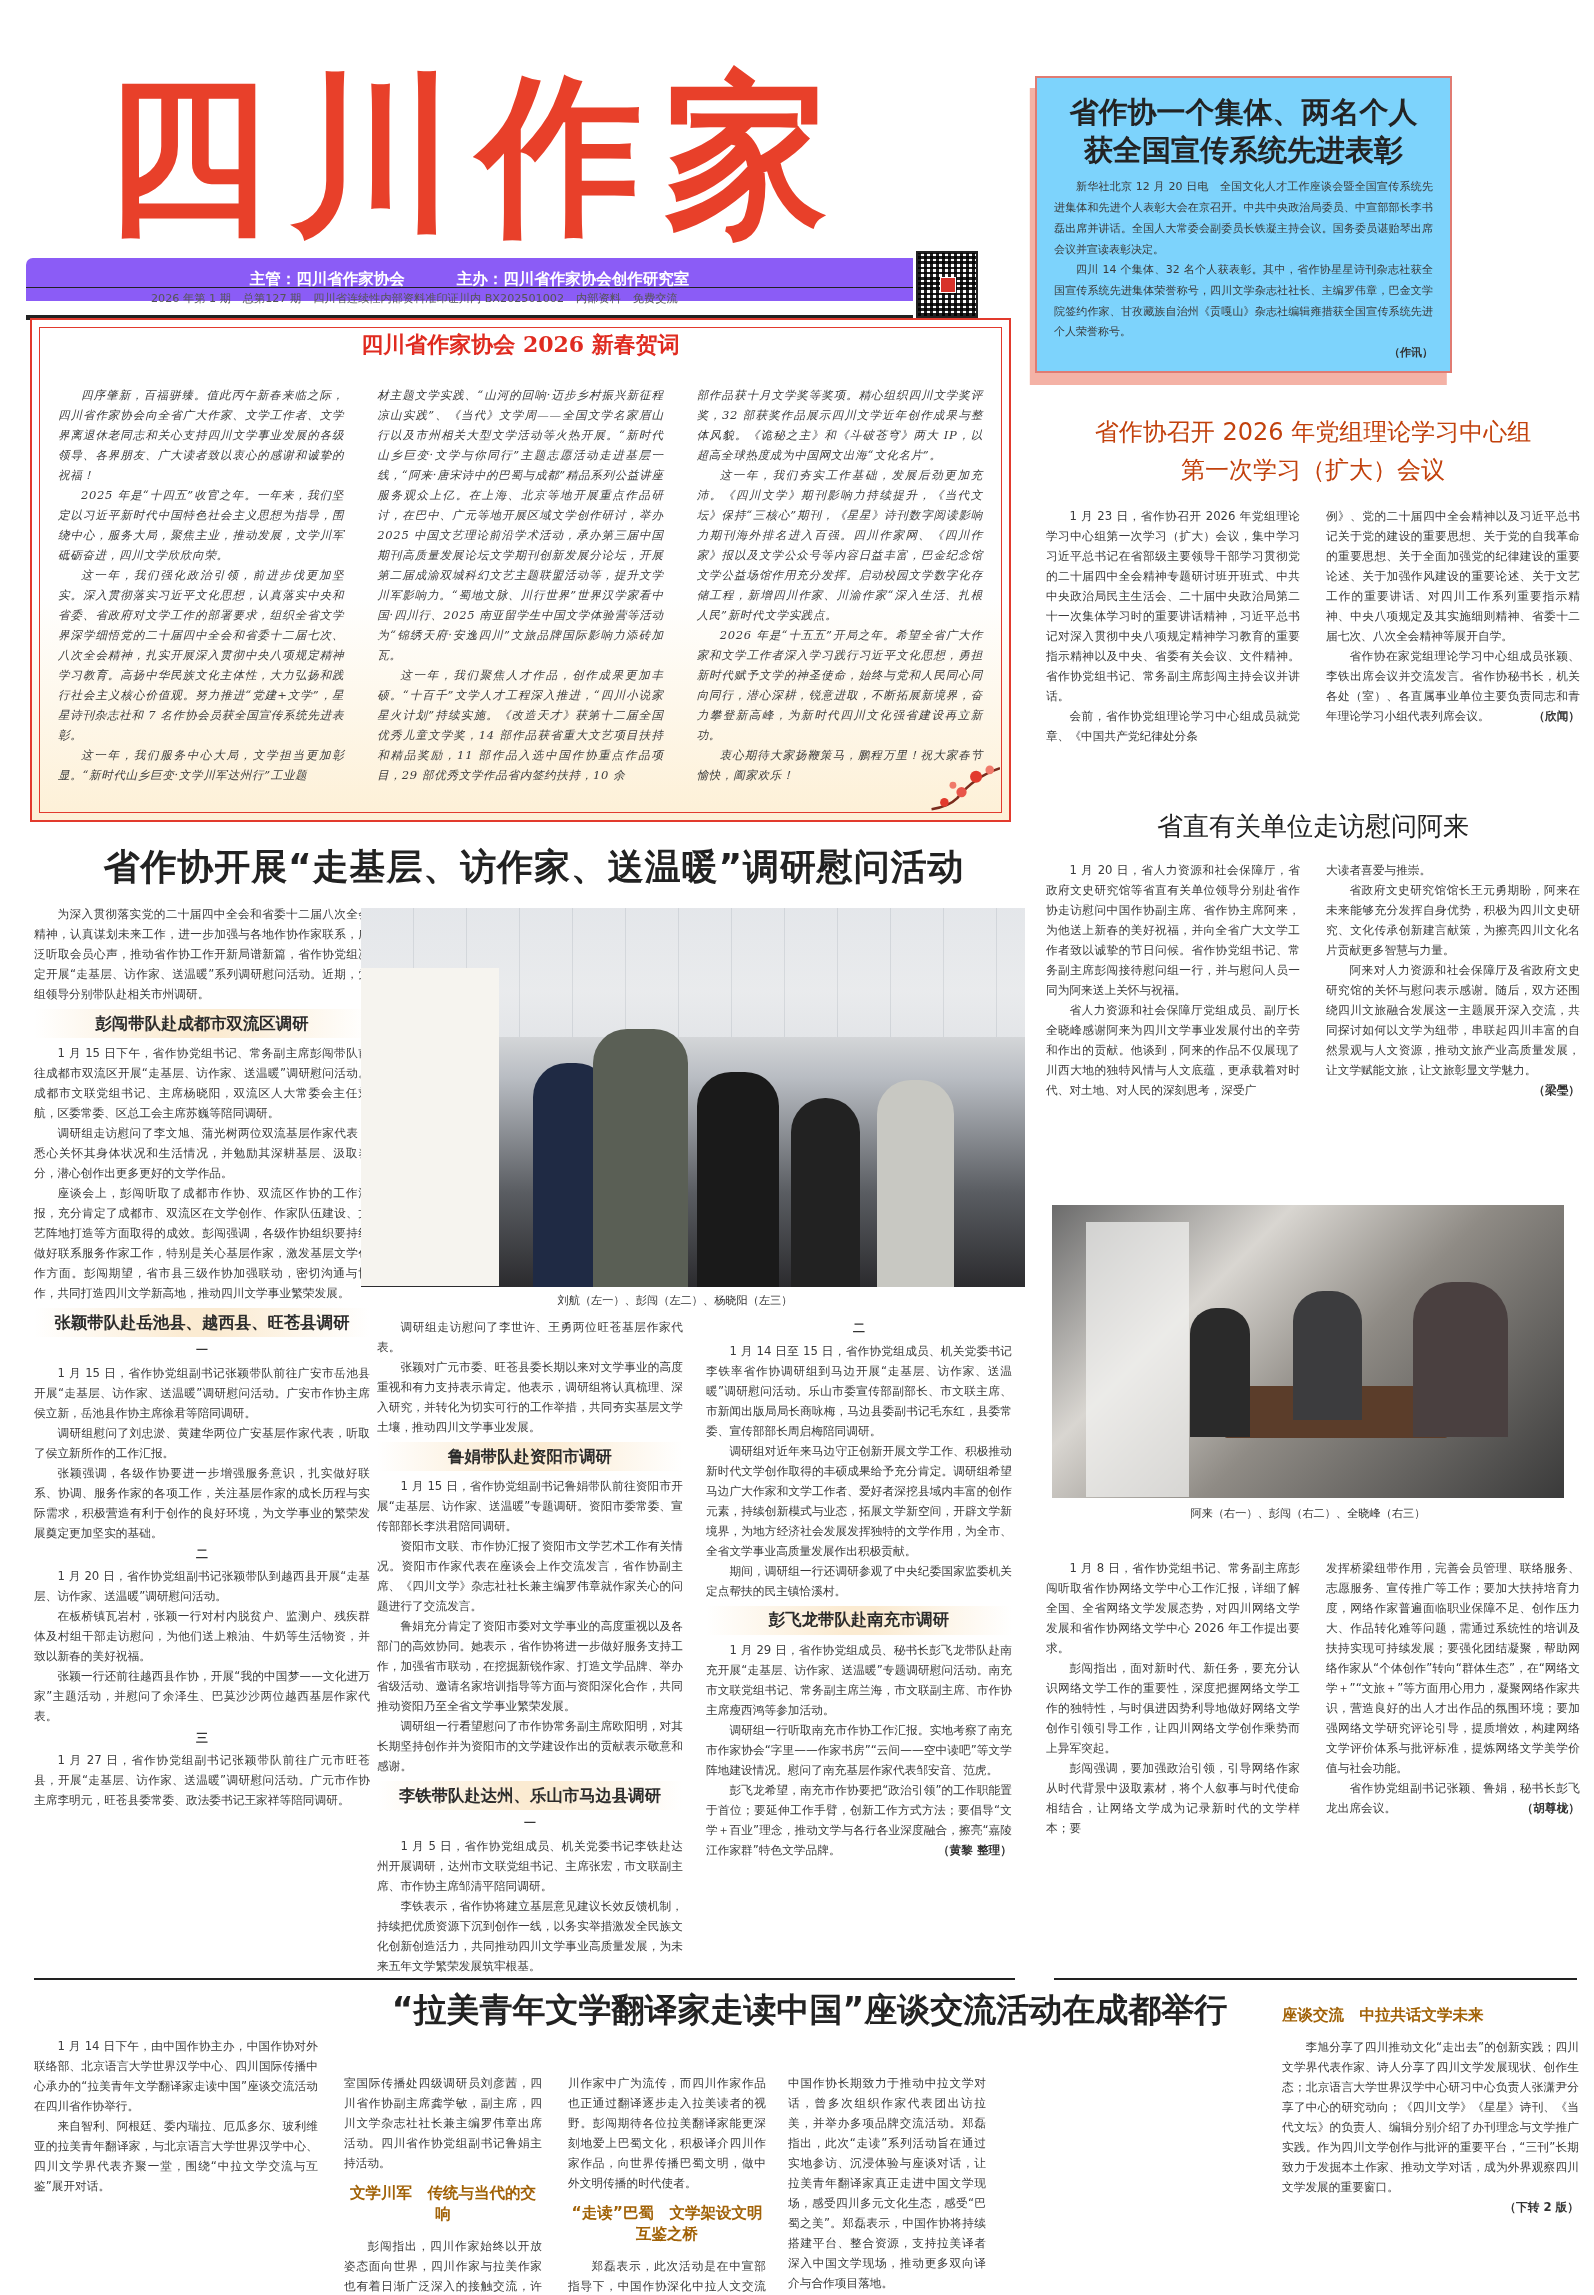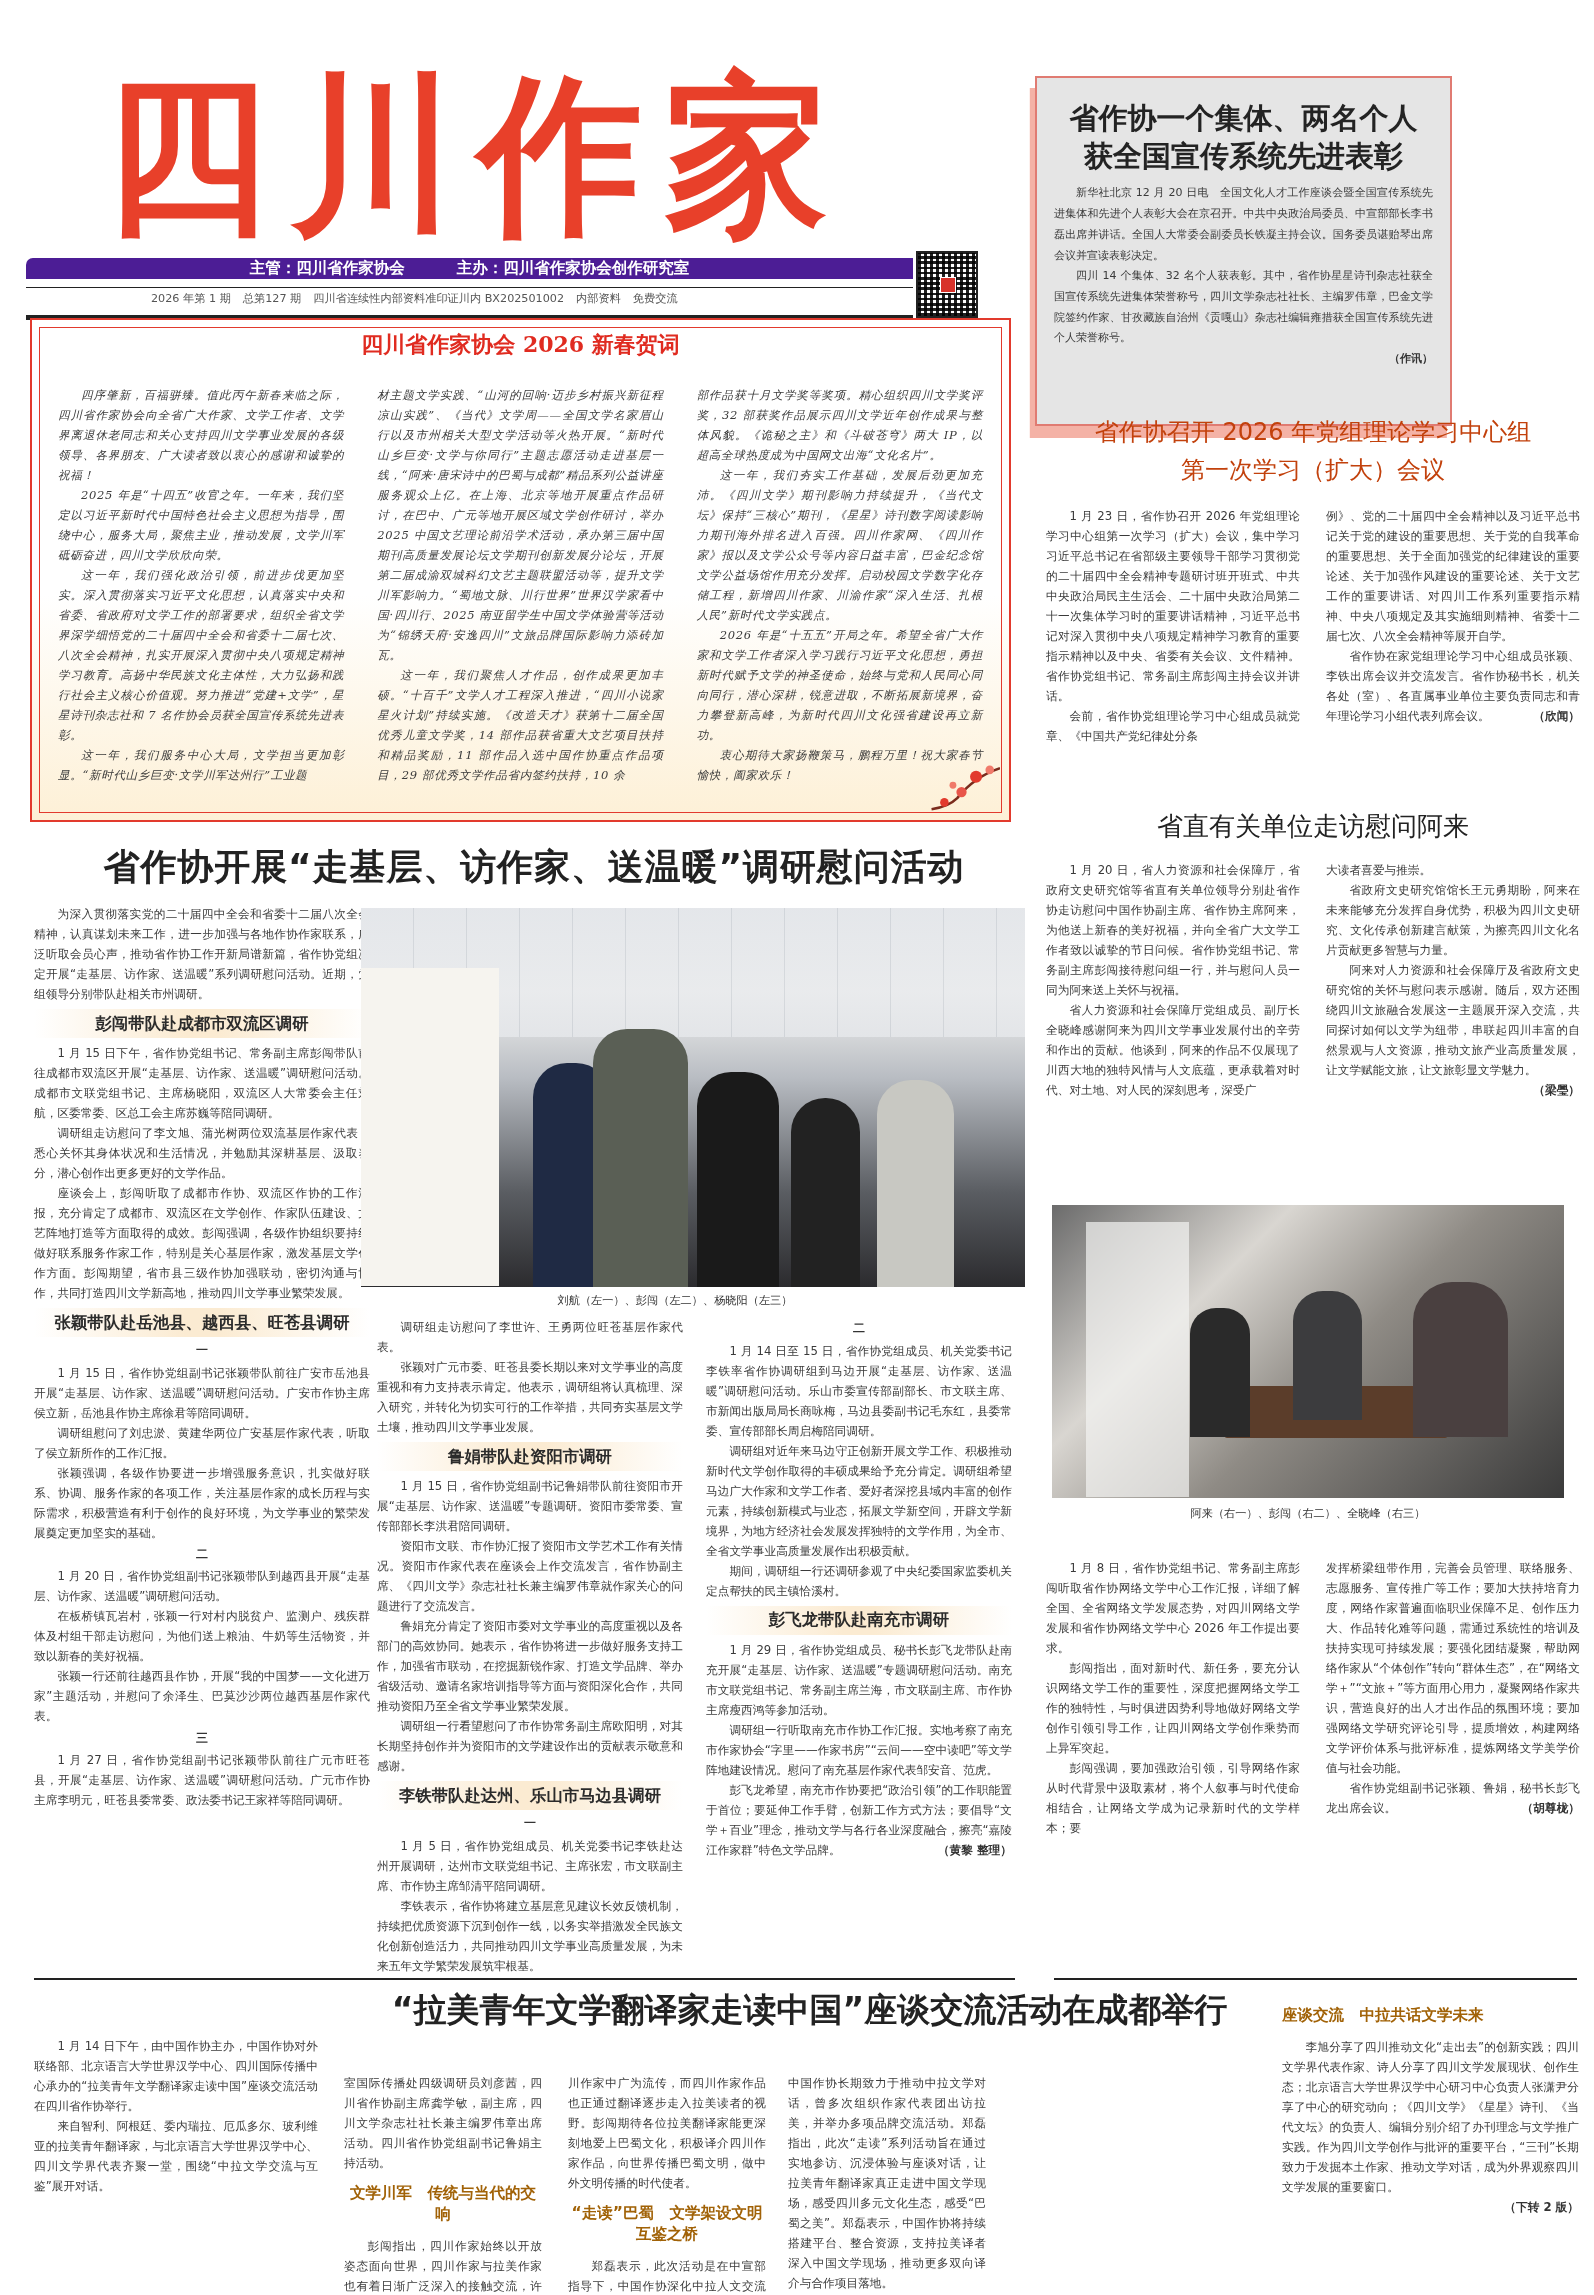--- a/index.html
+++ b/index.html
@@ -12,31 +12,31 @@
   .sub-head { text-align: center; font-size: 16.4px; font-weight: bold; color: #2b2b2b; padding: 3.4px 0; margin: 5.2px 0;
     background: linear-gradient(90deg, rgba(250,235,210,0) 0%, #fbebd2 45%, #fbebd2 55%, rgba(250,235,210,0) 100%); }
   .num-mark { text-align: center; font-size: 12px; font-weight: bold; color: #333; margin: 3.4px 0; }
   .h1 { font-weight: bold; color: #232323; text-align: center; }
   .rule { position: absolute; height: 1.7px; background: #222; }
   .caption { text-align: center; font-size: 11.2px; color: #333; }
 
   
   .masthead-logo { left: 52px; top: 69px; width: 826px; height: 172px; display: flex; align-items: center; justify-content: center; gap: 26px; }
   .masthead-logo span { font-family: "DejaVu Serif", "Liberation Serif", serif; font-weight: bold; font-size: 164px; color: #e8402a; line-height: 1; letter-spacing: -3.4px; transform: scaleY(1.05); }
-  .sponsor-bar { left: 26px; top: 258px; width: 887px; height: 21px; background: #4c1d95; border-radius: 6.9px 0 0 0; color: #fff; font-weight: bold; font-size: 15.5px; display: flex; align-items: center; justify-content: center; gap: 52px; }
+  .sponsor-bar { left: 26px; top: 258px; width: 887px; height: 43px; background: #8b5cf6; border-radius: 6.9px 0 0 0; color: #fff; font-weight: bold; font-size: 15.5px; display: flex; align-items: center; justify-content: center; gap: 52px; }
   .issue-line { left: 26px; top: 287px; width: 887px; height: 22.4px; border-top: 1.7px solid #222; font-size: 11.2px; color: #555; display: flex; align-items: center; gap: 12px; padding-left: 125px; }
   .issue-line .bottom-rule { position: absolute; left: 0; bottom: -10.3px; width: 100%; height: 5.2px; background: #222; }
   .qr { left: 916px; top: 251px; width: 62px; height: 67px; background:
       repeating-linear-gradient(0deg, #222 0 2.6px, #fff 2.6px 5.2px),
       repeating-linear-gradient(90deg, #222 0 3.4px, #fff 3.4px 6px);
       background-blend-mode: multiply; border: 2.6px solid #222; }
   .qr .center-mark { position: absolute; left: 22.4px; top: 24px; width: 15.5px; height: 15.5px; background: #d8322a; border: 1.7px solid #fff; }
 
   
-  .award-box { left: 1035px; top: 76px; width: 417px; height: 350px; border: 2.6px solid #e07b72; background: #e5e5e5; padding: 14px 17px; box-shadow: -5.2px 12px 0 #f4b2a6; }
+  .award-box { left: 1035px; top: 76px; width: 417px; height: 297px; border: 2.6px solid #e07b72; background: #7dd3fc; padding: 8px 17px; box-shadow: -5.2px 12px 0 #f4b2a6; }
   .award-box .h1 { font-size: 29px; line-height: 38px; margin: 6.9px 0 8.6px; }
   .award-box p.txt { font-size: 11px; line-height: 20.7px; }
 
   
   .greeting { left: 30px; top: 318px; width: 981px; height: 504px; border: 2.6px solid #e23a2d; background: linear-gradient(180deg, #ffffff 0%, #ffffff 55%, #fdf0d6 100%); }
   .greeting .inner-frame { position: absolute; left: 6.9px; top: 6.9px; right: 6.9px; bottom: 6.9px; border: 0.9px solid #e23a2d; }
   .greeting .title { position: absolute; left: 0; right: 0; top: 10.3px; text-align: center; font-family: "DejaVu Serif", "Liberation Serif", serif; font-weight: bold; font-size: 22px; color: #e02b20; }
   .greeting .cols { position: absolute; left: 26px; top: 65px; right: 26px; display: grid; grid-template-columns: 1fr 1fr 1fr; gap: 33px; font-style: italic; }
   .greeting p.txt { font-family: "DejaVu Serif", "Liberation Serif", serif; font-size: 11.5px; line-height: 20px; letter-spacing: 0.7px; }
   .blossom { position: absolute; right: 8.6px; bottom: 8.6px; width: 77px; height: 60px; }

